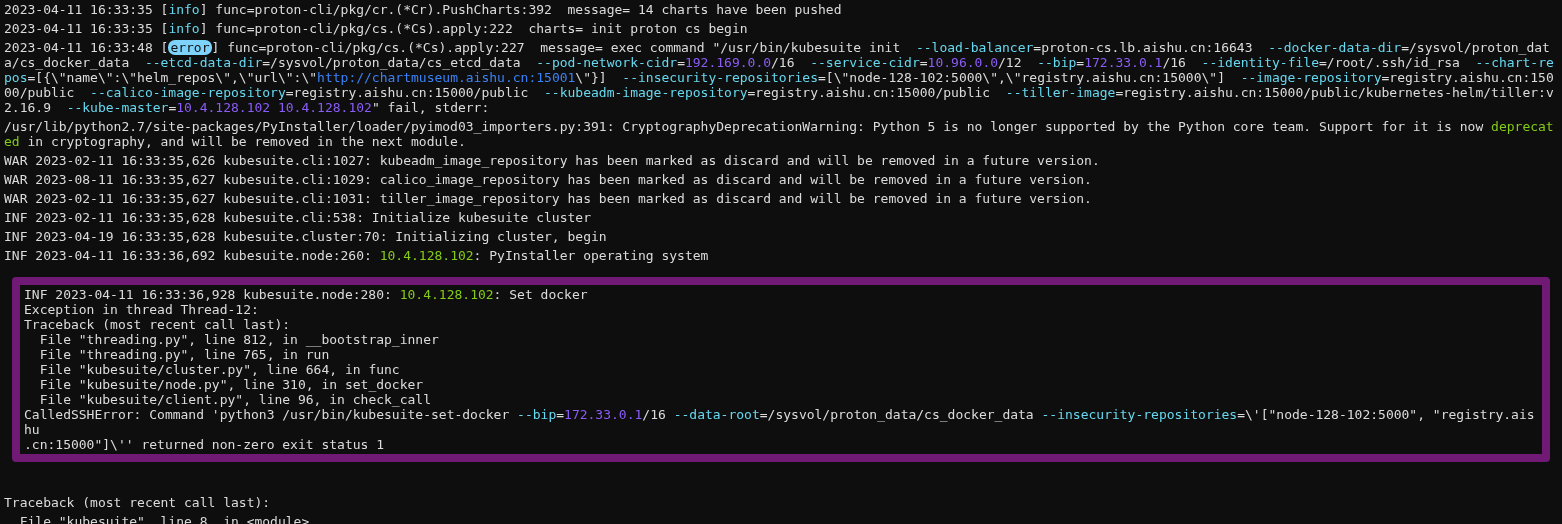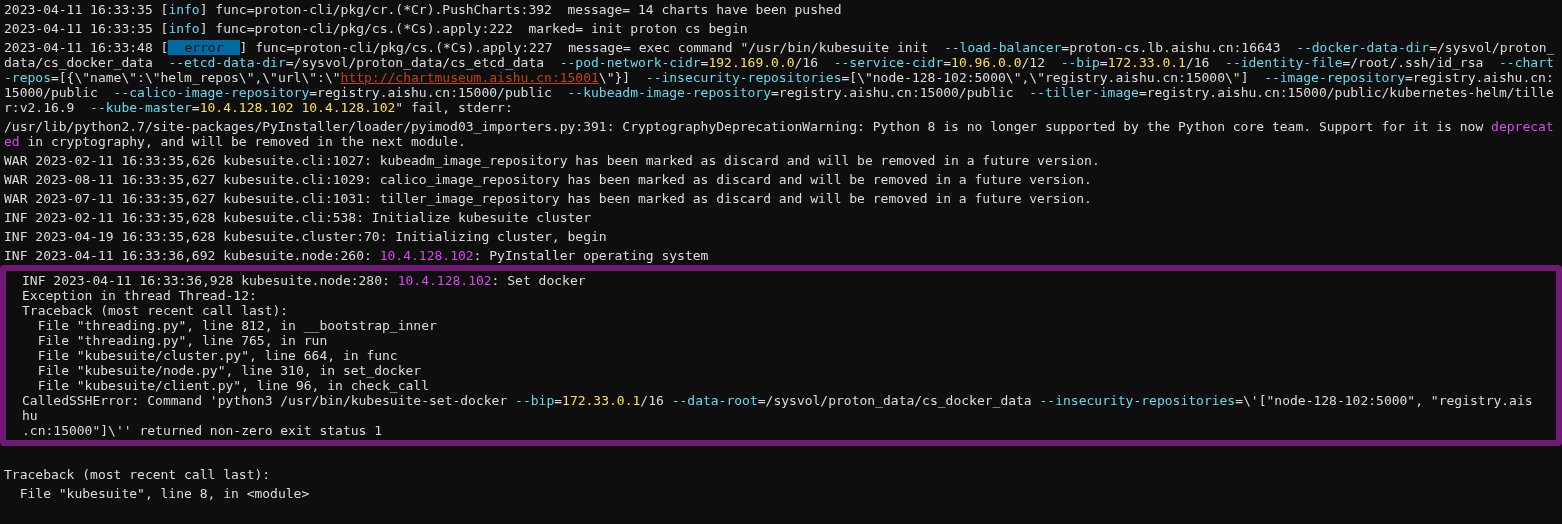--- a/index.html
+++ b/index.html
@@ -13,49 +13,49 @@
     width: 1562px;
     overflow: hidden;
   }
   pre.log {
     margin: 0;
     padding: 2px 4px;
     white-space: pre-wrap;
     word-break: break-all;
   }
   .c-g   { color: #dcdcdc; }   
-  .c-tag { background:#0369a1; color:#111; padding:0 16px; }
-  .c-lnk { color:#c2410c; text-decoration: underline; }
+  .c-tag { background:#7dd3fc; color:#111; padding:0 2px;border-radius:7px; }
+  .c-lnk { color:#3b82f6; }
   pre.highlighted {
-    border: 6px solid #701a75;
+    border: 8px solid #701a75;
     border-radius: 4px;
-    padding: 2px 16px;
-    margin: 0;
+    padding: 2px 4px;
+    margin: 12px;
     white-space: pre-wrap;
     word-break: break-all;
   }
-  .red  { color:#d946ef; }
+  .red  { color:#84cc16; }
   .cyan { color:#67d8ef; }
-  .ylw  { color:#fde047; }
+  .ylw  { color:#8b5cf6; }
   .bracket { color:#dcdcdc; }
 </style>
 </head>
 <body>
 
 <pre class="log"><span class="c-g">2023-04-11 16:33:35</span><span class="bracket"> [</span><span class="cyan">info</span><span class="c-g">] func=proton-cli/pkg/cr.(*Cr).PushCharts:392  message= 14 charts have been pushed</span></pre>
 
-<pre class="log"><span class="c-g">2023-04-11 16:33:35</span><span class="bracket"> [</span><span class="cyan">info</span><span class="c-g">] func=proton-cli/pkg/cs.(*Cs).apply:222  marked= init proton cs begin</span></pre>
+<pre class="log"><span class="c-g">2023-04-11 16:33:35</span><span class="bracket"> [</span><span class="cyan">info</span><span class="c-g">] func=proton-cli/pkg/cs.(*Cs).apply:222  charts= init proton cs begin</span></pre>
 
 <pre class="log"><span class="c-g">2023-04-11 16:33:48</span><span class="bracket"> [</span><span class="c-tag">error</span><span class="c-g">] func=proton-cli/pkg/cs.(*Cs).apply:227  message= exec command "/usr/bin/kubesuite init  </span><span class="cyan">--load-balancer</span><span class="c-g">=proton-cs.lb.aishu.cn:16643  </span><span class="cyan">--docker-data-dir</span><span class="c-g">=/sysvol/proton_d</span><span class="c-g">ata/cs_docker_data  </span><span class="cyan">--etcd-data-dir</span><span class="c-g">=/sysvol/proton_data/cs_etcd_data  </span><span class="cyan">--pod-network-cidr</span><span class="c-g">=</span><span class="ylw">192.169.0.0</span><span class="c-g">/16  </span><span class="cyan">--service-cidr</span><span class="c-g">=</span><span class="ylw">10.96.0.0</span><span class="c-g">/12  </span><span class="cyan">--bip</span><span class="c-g">=</span><span class="ylw">172.33.0.1</span><span class="c-g">/16  </span><span class="cyan">--identity-file</span><span class="c-g">=/root/.ssh/id_rsa  </span><span class="cyan">--cha</span><span class="cyan">rt-repos</span><span class="c-g">=[{\"name\":\"helm_repos\",\"url\":\"</span><span class="c-lnk">http://chartmuseum.aishu.cn:15001</span><span class="c-g">\"}]  </span><span class="cyan">--insecurity-repositories</span><span class="c-g">=[\"node-128-102:5000\",\"registry.aishu.cn:15000\"]  </span><span class="cyan">--image-repository</span><span class="c-g">=registry.aish</span><span class="c-g">u.cn:15000/public  </span><span class="cyan">--calico-image-repository</span><span class="c-g">=registry.aishu.cn:15000/public  </span><span class="cyan">--kubeadm-image-repository</span><span class="c-g">=registry.aishu.cn:15000/public  </span><span class="cyan">--tiller-image</span><span class="c-g">=registry.aishu.cn:15000/public/kubernetes-he</span><span class="c-g">lm/tiller:v2.16.9  </span><span class="cyan">--kube-master</span><span class="c-g">=</span><span class="ylw">10.4.128.102</span><span class="c-g"> </span><span class="ylw">10.4.128.102</span><span class="c-g">" fail, stderr:</span></pre>
 
-<pre class="log"><span class="c-g">/usr/lib/python2.7/site-packages/PyInstaller/loader/pyimod03_importers.py:391: CryptographyDeprecationWarning: Python 8 is no longer supported by the Python core team. Support for it is now </span><span class="red">depre</span><span class="red">cated</span><span class="c-g"> in cryptography, and will be removed in the next module.</span></pre>
+<pre class="log"><span class="c-g">/usr/lib/python2.7/site-packages/PyInstaller/loader/pyimod03_importers.py:391: CryptographyDeprecationWarning: Python 5 is no longer supported by the Python core team. Support for it is now </span><span class="red">depre</span><span class="red">cated</span><span class="c-g"> in cryptography, and will be removed in the next module.</span></pre>
 
 <pre class="log">WAR 2023-02-11 16:33:35,626 kubesuite.cli:1027: kubeadm_image_repository has been marked as discard and will be removed in a future version.</pre>
 <pre class="log">WAR 2023-08-11 16:33:35,627 kubesuite.cli:1029: calico_image_repository has been marked as discard and will be removed in a future version.</pre>
-<pre class="log">WAR 2023-07-11 16:33:35,627 kubesuite.cli:1031: tiller_image_repository has been marked as discard and will be removed in a future version.</pre>
+<pre class="log">WAR 2023-02-11 16:33:35,627 kubesuite.cli:1031: tiller_image_repository has been marked as discard and will be removed in a future version.</pre>
 <pre class="log">INF 2023-02-11 16:33:35,628 kubesuite.cli:538: Initialize kubesuite cluster</pre>
 <pre class="log">INF 2023-04-19 16:33:35,628 kubesuite.cluster:70: Initializing cluster, begin</pre>
 <pre class="log"><span class="c-g">INF 2023-04-11 16:33:36,692 kubesuite.node:260: </span><span class="red">10.4.128.102</span><span class="c-g">: PyInstaller operating system</span></pre>
 
 <pre class="highlighted"><span class="c-g">INF 2023-04-11 16:33:36,928 kubesuite.node:280: </span><span class="red">10.4.128.102</span><span class="c-g">: Set docker</span>
 <span class="c-g">Exception in thread Thread-12:</span>
 <span class="c-g">Traceback (most recent call last):</span>
 <span class="c-g">  File "threading.py", line 812, in __bootstrap_inner</span>
 <span class="c-g">  File "threading.py", line 765, in run</span>
 <span class="c-g">  File "kubesuite/cluster.py", line 664, in func</span>

